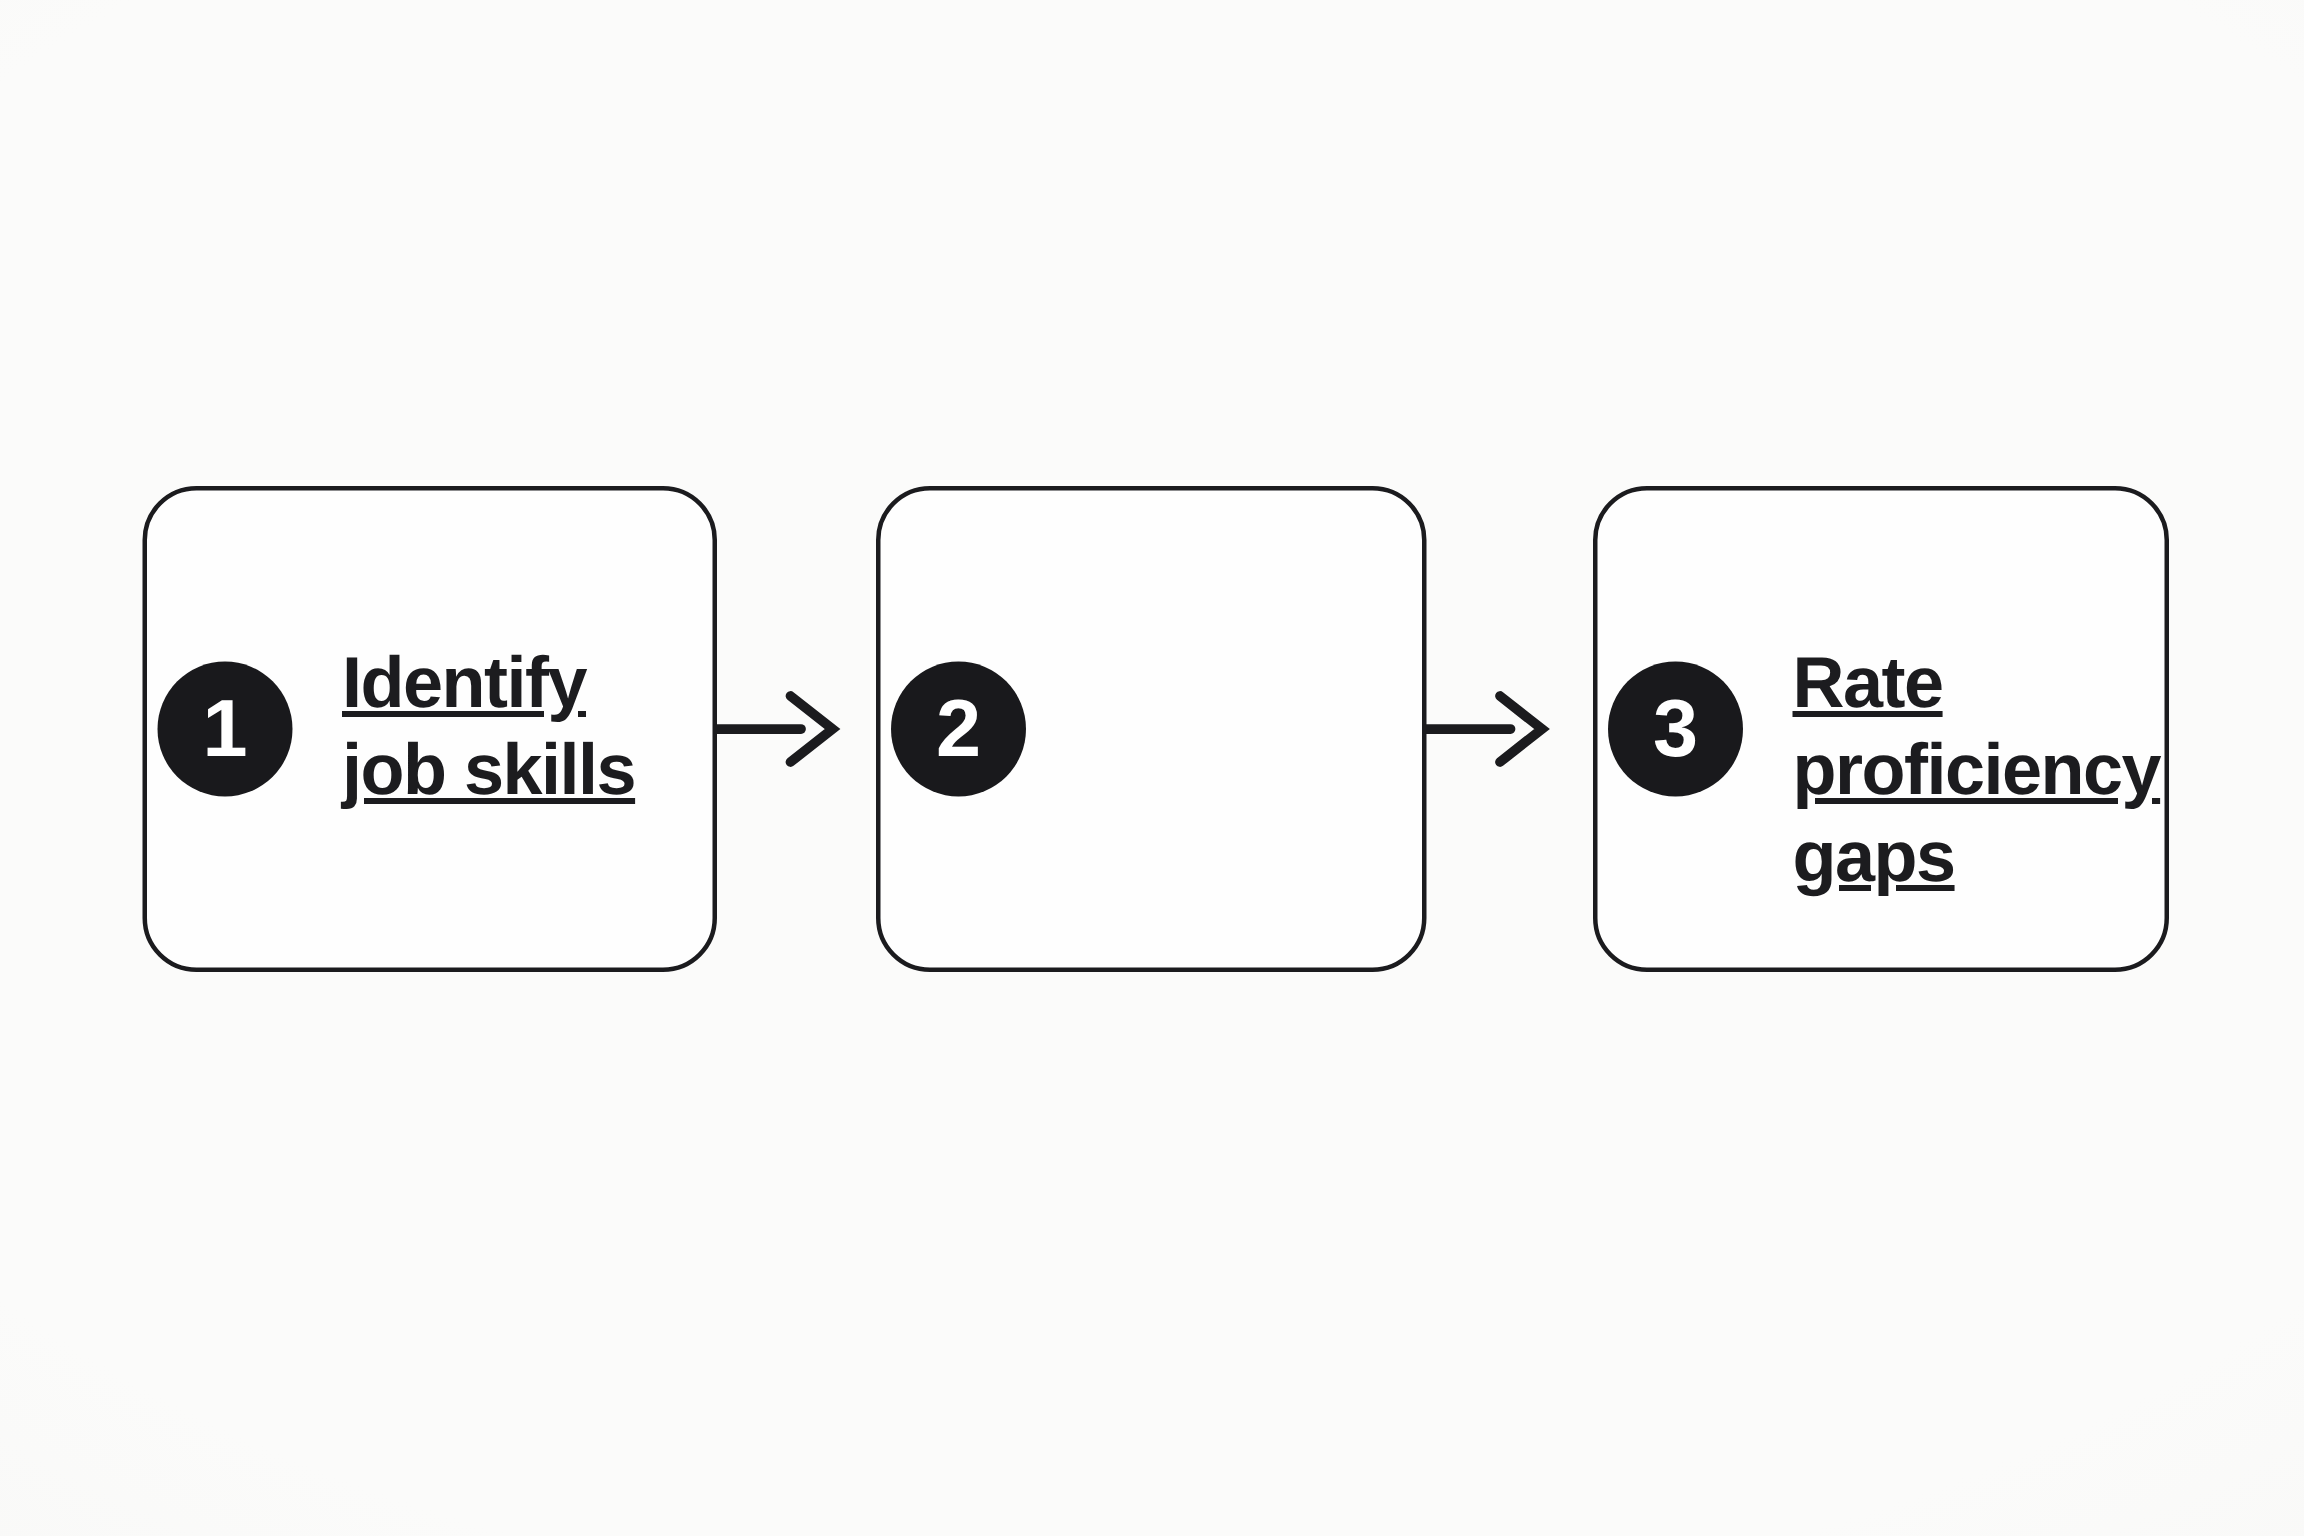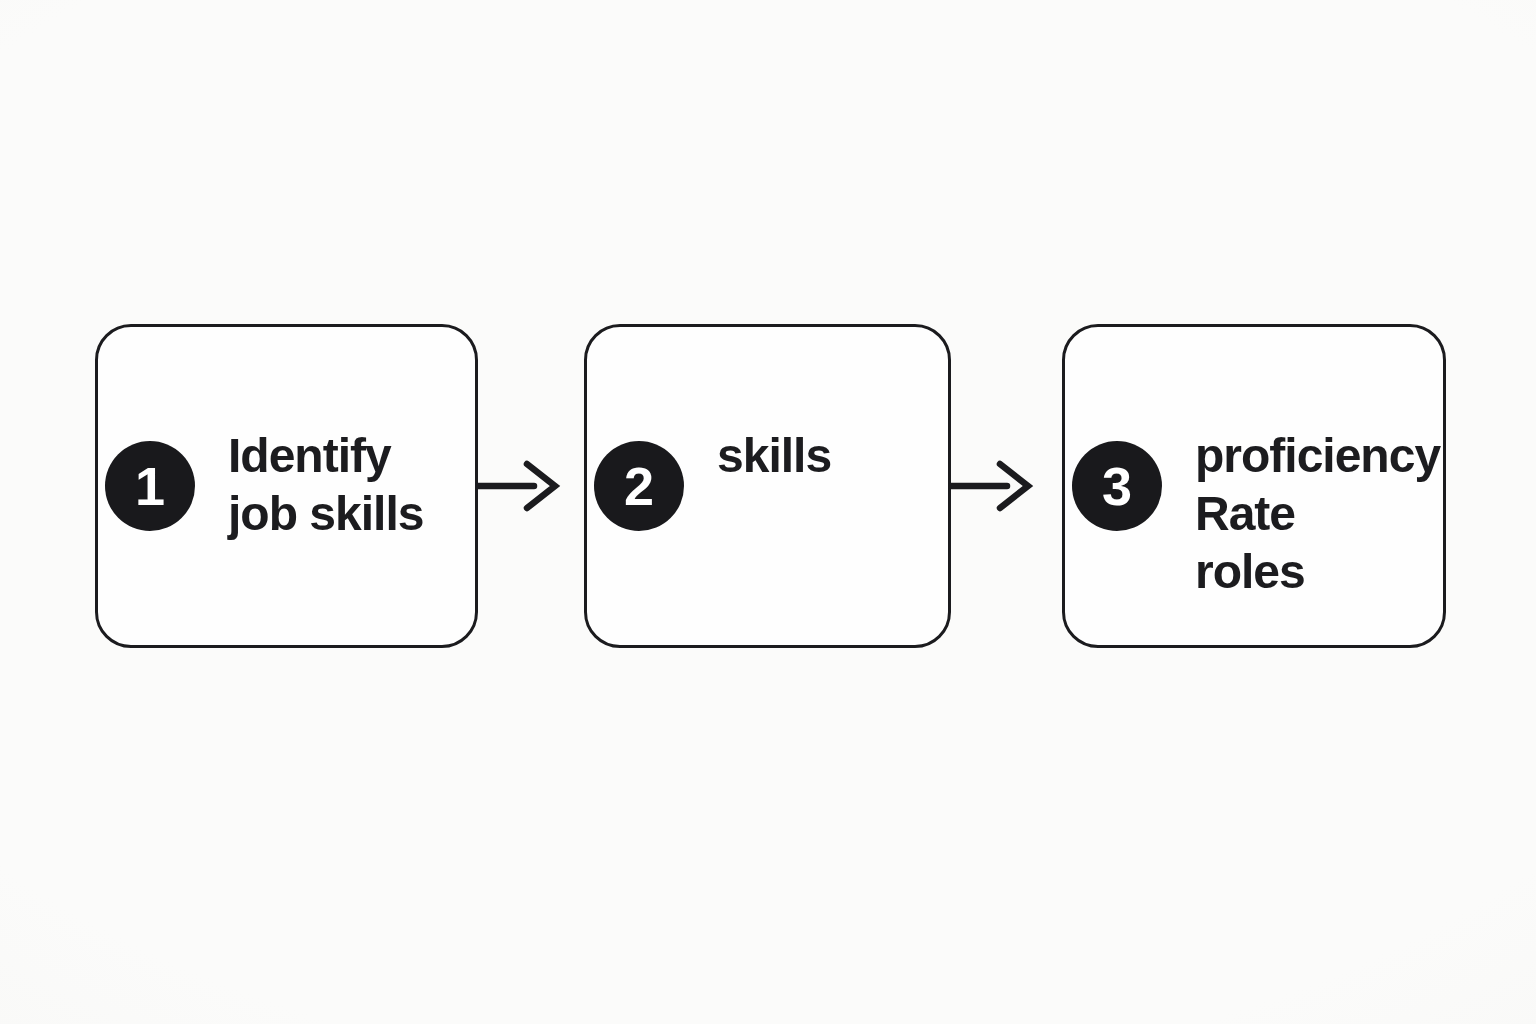--- a/index.html
+++ b/index.html
@@ -51,20 +51,21 @@
   .step-label {
     position: absolute;
     left: 130px;
     top: 100px;
     font-size: 48px;
     line-height: 58px;
     font-weight: bold;
     color: #1c1c1f;
     letter-spacing: -1px;
     white-space: nowrap;
+    text-decoration: underline;
   }
   .arrow {
     position: absolute;
     top: 454px;
     width: 90px;
     height: 64px;
   }
   #arrow1 { left: 476px; }
   #arrow2 { left: 949px; }
   .arrow line, .arrow polyline {
@@ -93,33 +94,32 @@
   <svg class="arrow" id="arrow1" viewBox="0 0 90 64" aria-hidden="true">
     <line x1="2" y1="32" x2="58" y2="32"></line>
     <polyline points="51,10 79,32 51,54"></polyline>
   </svg>
 
   <div class="step-box" id="box2">
     <div class="step-circle">
       <span>2</span>
     </div>
     <div class="step-label">
-      <div>skills</div>
     </div>
   </div>
 
   <svg class="arrow" id="arrow2" viewBox="0 0 90 64" aria-hidden="true">
     <line x1="2" y1="32" x2="58" y2="32"></line>
     <polyline points="51,10 79,32 51,54"></polyline>
   </svg>
 
   <div class="step-box" id="box3">
     <div class="step-circle">
       <span>3</span>
     </div>
     <div class="step-label">
+      <div>Rate</div>
       <div>proficiency</div>
-      <div>Rate</div>
-      <div>roles</div>
+      <div>gaps</div>
     </div>
   </div>
 
 </div>
 
 </body></html>

